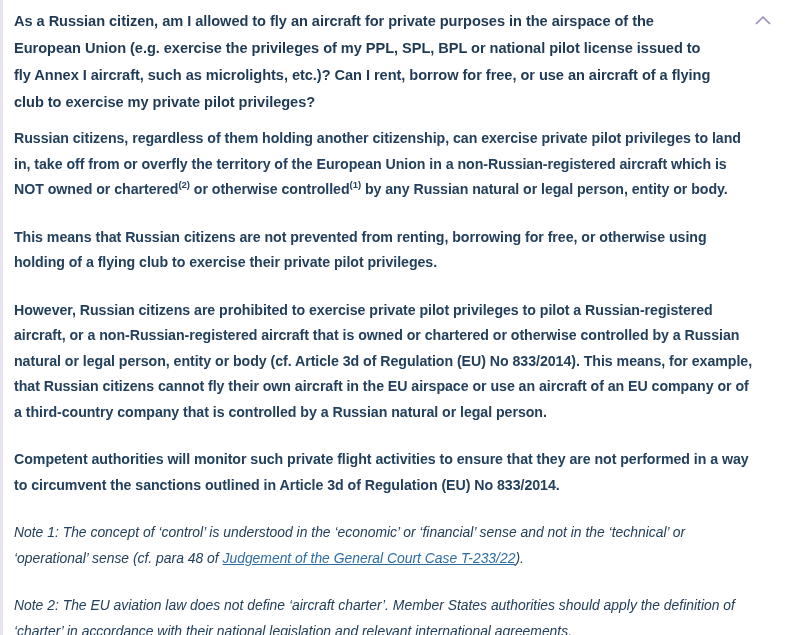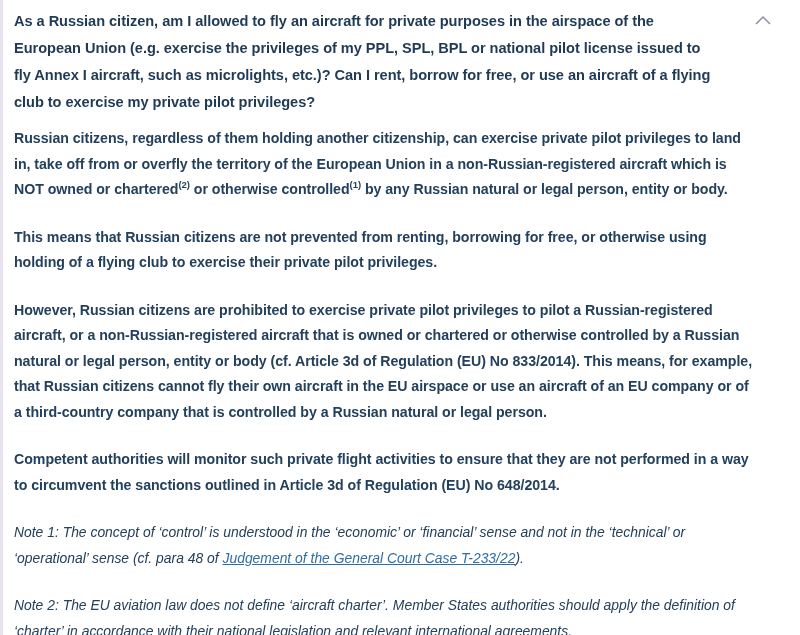--- a/index.html
+++ b/index.html
@@ -91,18 +91,18 @@
   </div>
 
   <h2 class="question">As a Russian citizen, am I allowed to fly an aircraft for private purposes in the airspace of the European Union (e.g. exercise the privileges of my PPL, SPL, BPL or national pilot license issued to fly Annex I aircraft, such as microlights, etc.)? Can I rent, borrow for free, or use an aircraft of a flying club to exercise my private pilot privileges?</h2>
 
   <p class="body"><span>Russian citizens, regardless of them holding another citizenship, can exercise private pilot privileges to land in, take off from or overfly the territory of the European Union in a non-Russian-registered aircraft which is NOT owned or chartered</span><sup>(2)</sup><span> or otherwise controlled</span><sup>(1)</sup><span> by any Russian natural or legal person, entity or body.</span></p>
 
   <p class="body">This means that Russian citizens are not prevented from renting, borrowing for free, or otherwise using holding of a flying club to exercise their private pilot privileges.</p>
 
   <p class="body">However, Russian citizens are prohibited to exercise private pilot privileges to pilot a Russian-registered aircraft, or a non-Russian-registered aircraft that is owned or chartered or otherwise controlled by a Russian natural or legal person, entity or body (cf. Article 3d of Regulation (EU) No 833/2014). This means, for example, that Russian citizens cannot fly their own aircraft in the EU airspace or use an aircraft of an EU company or of a third-country company that is controlled by a Russian natural or legal person.</p>
 
-  <p class="body">Competent authorities will monitor such private flight activities to ensure that they are not performed in a way to circumvent the sanctions outlined in Article 3d of Regulation (EU) No 648/2014.</p>
+  <p class="body">Competent authorities will monitor such private flight activities to ensure that they are not performed in a way to circumvent the sanctions outlined in Article 3d of Regulation (EU) No 833/2014.</p>
 
   <p class="note"><span class="lead">Note 1: The concept of ‘control’ is understood in the ‘economic’ or ‘financial’ sense and not in the ‘technical’ or ‘operational’ sense (cf. para 48 of </span><a class="inline-link" href="#">Judgement of the General Court Case T-233/22</a><span>).</span></p>
 
   <p class="note"><span class="lead">Note 2: The EU aviation law does not define ‘aircraft charter’. Member States authorities should apply the definition of ‘charter’ in accordance with their national legislation and relevant international agreements.</span></p>
 </div>
 
 </body></html>

